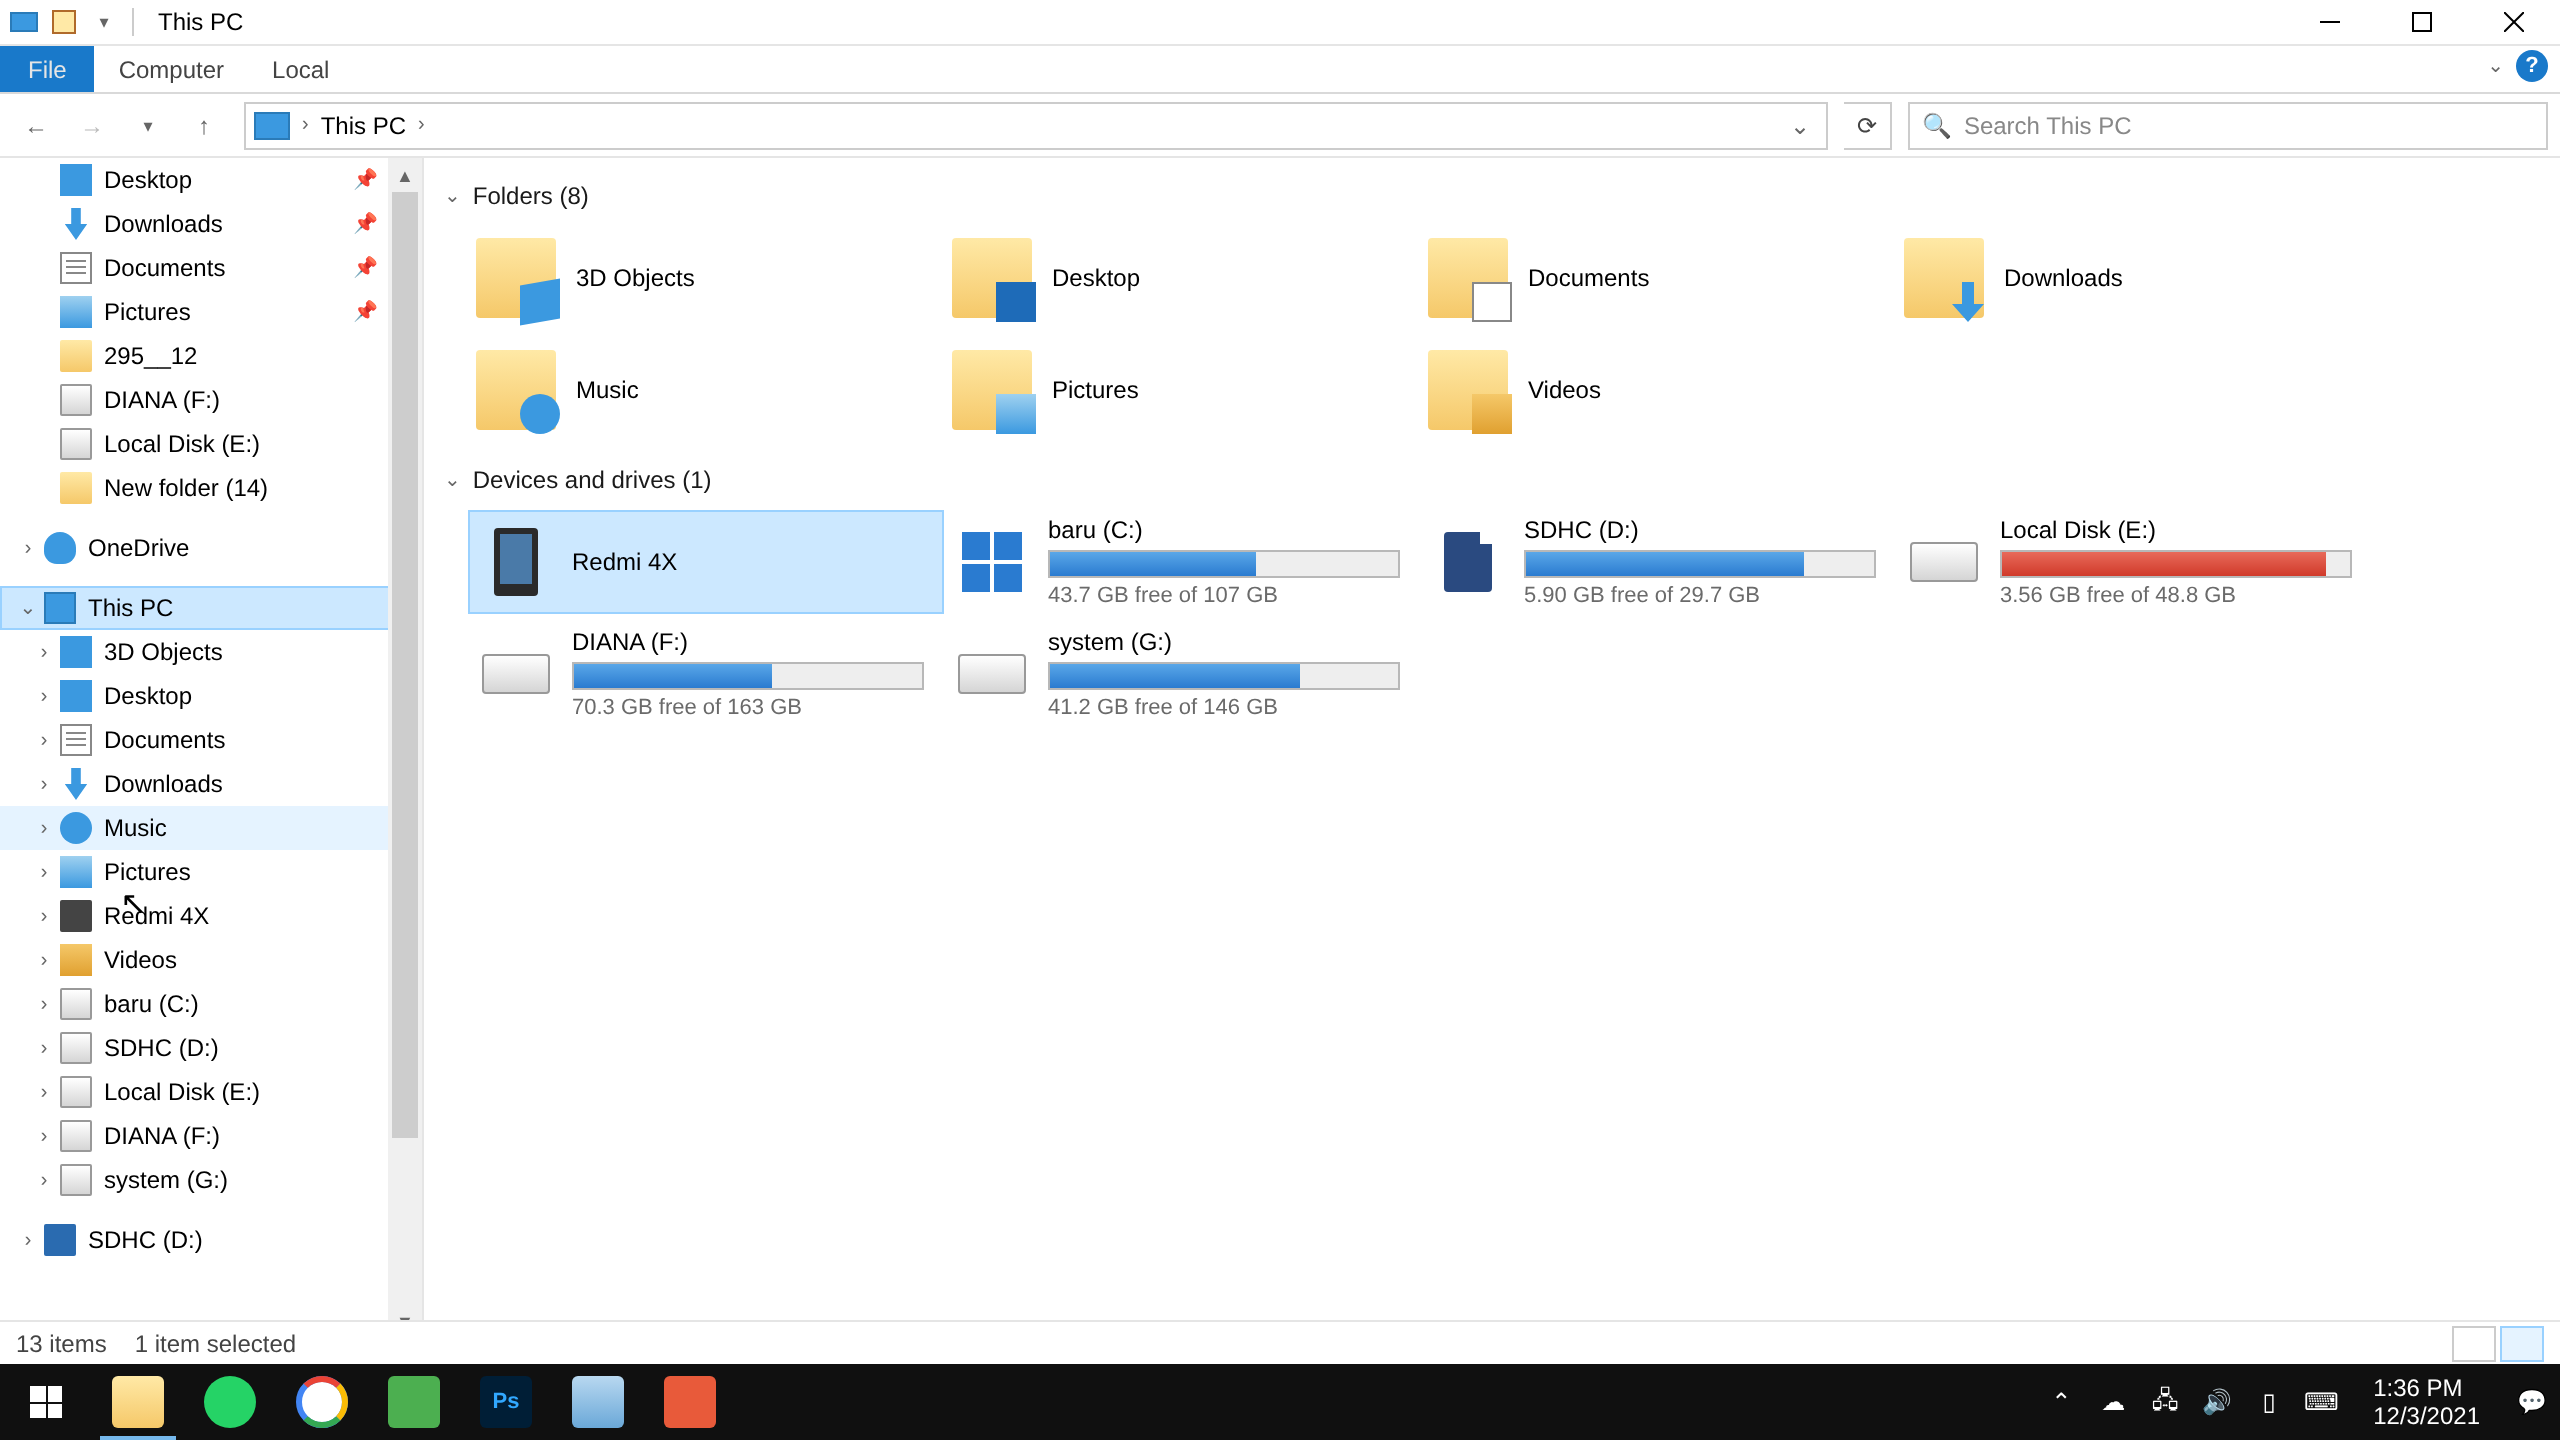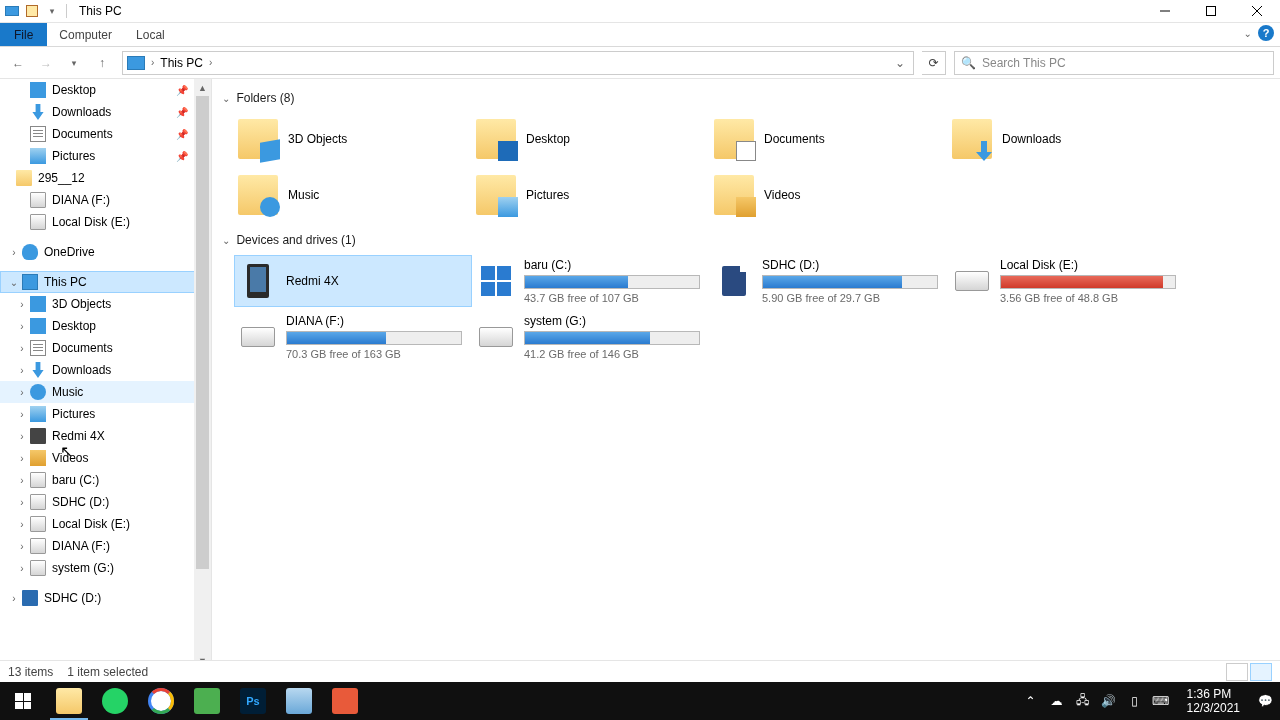--- a/index.html
+++ b/index.html
@@ -9,21 +9,21 @@
 .titlebar { height: 23px; display: flex; align-items: center; background: #fff; border-bottom: 1px solid #e5e5e5; }
 .titlebar .qat { display: flex; align-items: center; padding-left: 4px; gap: 4px; }
 .titlebar .qat .q-icon { width: 16px; height: 16px; display: flex; align-items: center; justify-content: center; }
 .titlebar .qat .sep { width: 1px; height: 14px; background: #ccc; margin: 0 2px; }
 .titlebar .title { margin-left: 10px; color: #000; }
 .titlebar .win-controls { margin-left: auto; display: flex; }
 .titlebar .win-controls div { width: 46px; height: 23px; display: flex; align-items: center; justify-content: center; color: #000; }
 
 
 .ribbon { height: 24px; display: flex; align-items: stretch; border-bottom: 1px solid #d9d9d9; position: relative; }
-.ribbon .file-tab { background: #1979ca; color: #0f172a; padding: 0 14px; display: flex; align-items: center; }
+.ribbon .file-tab { background: #1979ca; color: #e5e5e5; padding: 0 14px; display: flex; align-items: center; }
 .ribbon .tab { padding: 0 12px; display: flex; align-items: center; color: #444; }
 .ribbon .rb-right { position: absolute; right: 6px; top: 2px; display: flex; gap: 6px; align-items: center; }
 .rb-help { width: 16px; height: 16px; border-radius: 50%; background: #1979ca; color: #fff; display: flex; align-items: center; justify-content: center; font-size: 11px; font-weight: bold; }
 
 
 .navbar { height: 32px; display: flex; align-items: center; padding: 0 6px; gap: 4px; border-bottom: 1px solid #e5e5e5; }
 .navbtn { width: 24px; height: 24px; display: flex; align-items: center; justify-content: center; color: #666; }
 .navbtn.disabled { color: #bbb; }
 .addressbar { flex: 1; height: 24px; border: 1px solid #ccc; display: flex; align-items: center; padding: 0 4px; gap: 6px; margin: 0 4px; }
 .addressbar .pc-glyph { width: 18px; height: 14px; background: #3b99e0; border: 1px solid #2a7bb8; position: relative; }
@@ -205,31 +205,35 @@
         <div class="sb-item" style="padding-left: 30px;">
           <div class="sb-ico ico-docs"></div>
           <span>Documents</span>
           <span class="pin">📌</span>
         </div>
         <div class="sb-item" style="padding-left: 30px;">
           <div class="sb-ico ico-pics"></div>
           <span>Pictures</span>
           <span class="pin">📌</span>
         </div>
-        <div class="sb-item" style="padding-left: 16px;">
+        <div class="sb-item" style="padding-left: 30px;">
           <div class="sb-ico ico-folder"></div>
           <span>295__12</span>
         </div>
         <div class="sb-item" style="padding-left: 30px;">
           <div class="sb-ico ico-drive"></div>
           <span>DIANA (F:)</span>
         </div>
         <div class="sb-item" style="padding-left: 30px;">
           <div class="sb-ico ico-drive"></div>
           <span>Local Disk (E:)</span>
+        </div>
+        <div class="sb-item" style="padding-left: 30px;">
+          <div class="sb-ico ico-folder"></div>
+          <span>New folder (14)</span>
         </div>
         <div style="height: 8px;"></div>
         <div class="sb-item" style="padding-left: 22px;">
           <span class="exp">›</span>
           <div class="sb-ico ico-onedrive"></div>
           <span>OneDrive</span>
         </div>
         <div style="height: 8px;"></div>
         <div class="sb-item selected" style="padding-left: 22px;">
           <span class="exp">⌄</span>

